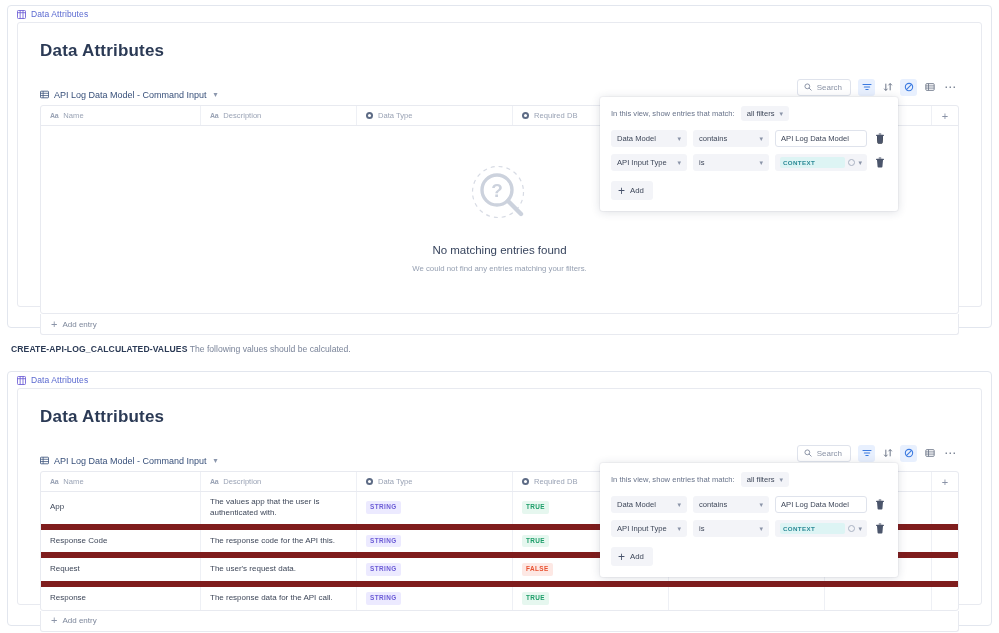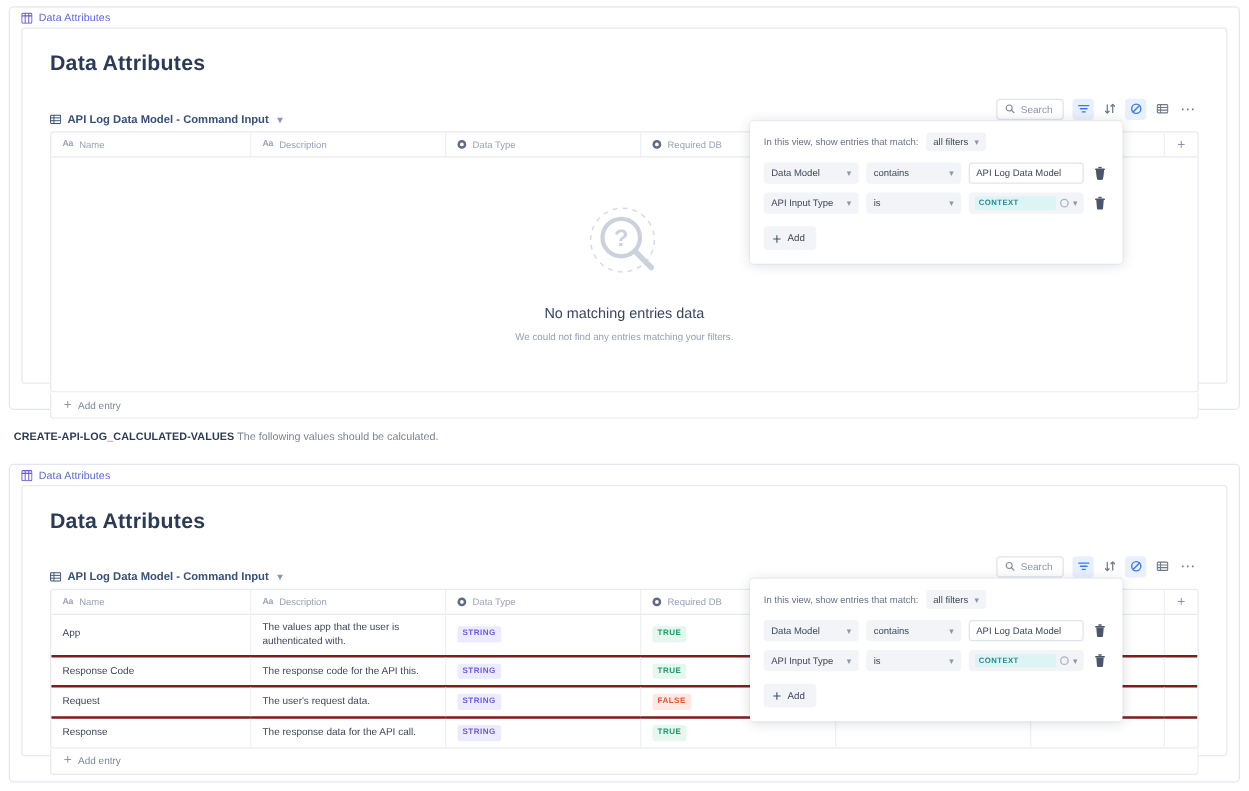--- a/index.html
+++ b/index.html
@@ -54,25 +54,25 @@
 
   .view-bar {
     display: flex;
     align-items: center;
     justify-content: space-between;
     margin-bottom: 8px;
     height: 20px;
   }
   .view-select {
     display: flex;
-    align-items: center;
+    align-items: flex-start;
     gap: 5px;
     font-size: 9px;
     color: #38507a;
-    font-weight: 700;
+    font-weight: 400;
     cursor: pointer;
     margin-top: 16px;
   }
   .view-select .chev { color:#8b97ad; font-size: 8px; margin-left:2px; }
 
   .toolbar { display: flex; align-items: center; gap: 4px; }
   .search-box {
     display: flex; align-items: center; gap: 5px;
     border: 1px solid #dfe3ec;
     border-radius: 3px;
@@ -121,21 +121,21 @@
   .icon-aa { font-size: 7px; font-weight: 700; color:#9aa3b5; letter-spacing:-.3px;}
   .icon-sel {
     width: 7px; height: 7px; border-radius: 50%;
     background: #5d6b85; position: relative; flex: none;
   }
   .icon-sel::after {
     content:""; position:absolute; left:2px; top:2px;
     width:3px; height:3px; border-radius:50%; background:#fff;
   }
 
-  .tr { display: flex; border-bottom: 2px solid #7f1d1d; min-height: 23px; }
+  .tr { display: flex; border-bottom: 6px solid #7f1d1d; min-height: 23px; }
   .tr:last-child { border-bottom: none; }
   .td {
     padding: 5px 9px;
     font-size: 8px;
     color: #3e4759;
     border-right: 1px solid #eef0f5;
     display: flex; align-items: center;
     line-height: 1.35;
   }
   .td.c-name { width: 160px; }
@@ -384,21 +384,21 @@
 
           <div class="empty-wrap">
             <div class="empty-art">
               <svg width="66" height="62" viewBox="0 0 66 62">
                 <circle cx="31" cy="28" r="25.5" fill="none" stroke="#d7dbe4" stroke-width="1.2" stroke-dasharray="4 4"></circle>
                 <circle cx="30" cy="26" r="15" fill="none" stroke="#ccd2dd" stroke-width="3.4"></circle>
                 <line x1="41" y1="37" x2="54" y2="50" stroke="#ccd2dd" stroke-width="4.4" stroke-linecap="round"></line>
                 <text x="30" y="33" text-anchor="middle" font-family="Liberation Sans, sans-serif" font-size="19" font-weight="700" fill="#ccd2dd">?</text>
               </svg>
             </div>
-            <div class="empty-title">No matching entries data</div>
+            <div class="empty-title">No matching entries found</div>
             <div class="empty-sub">We could not find any entries matching your filters.</div>
           </div>
         </div>
 
         <div class="tbl-foot">
           <span class="plus">+</span>
           <span>Add entry</span>
         </div>
       </div>
 

